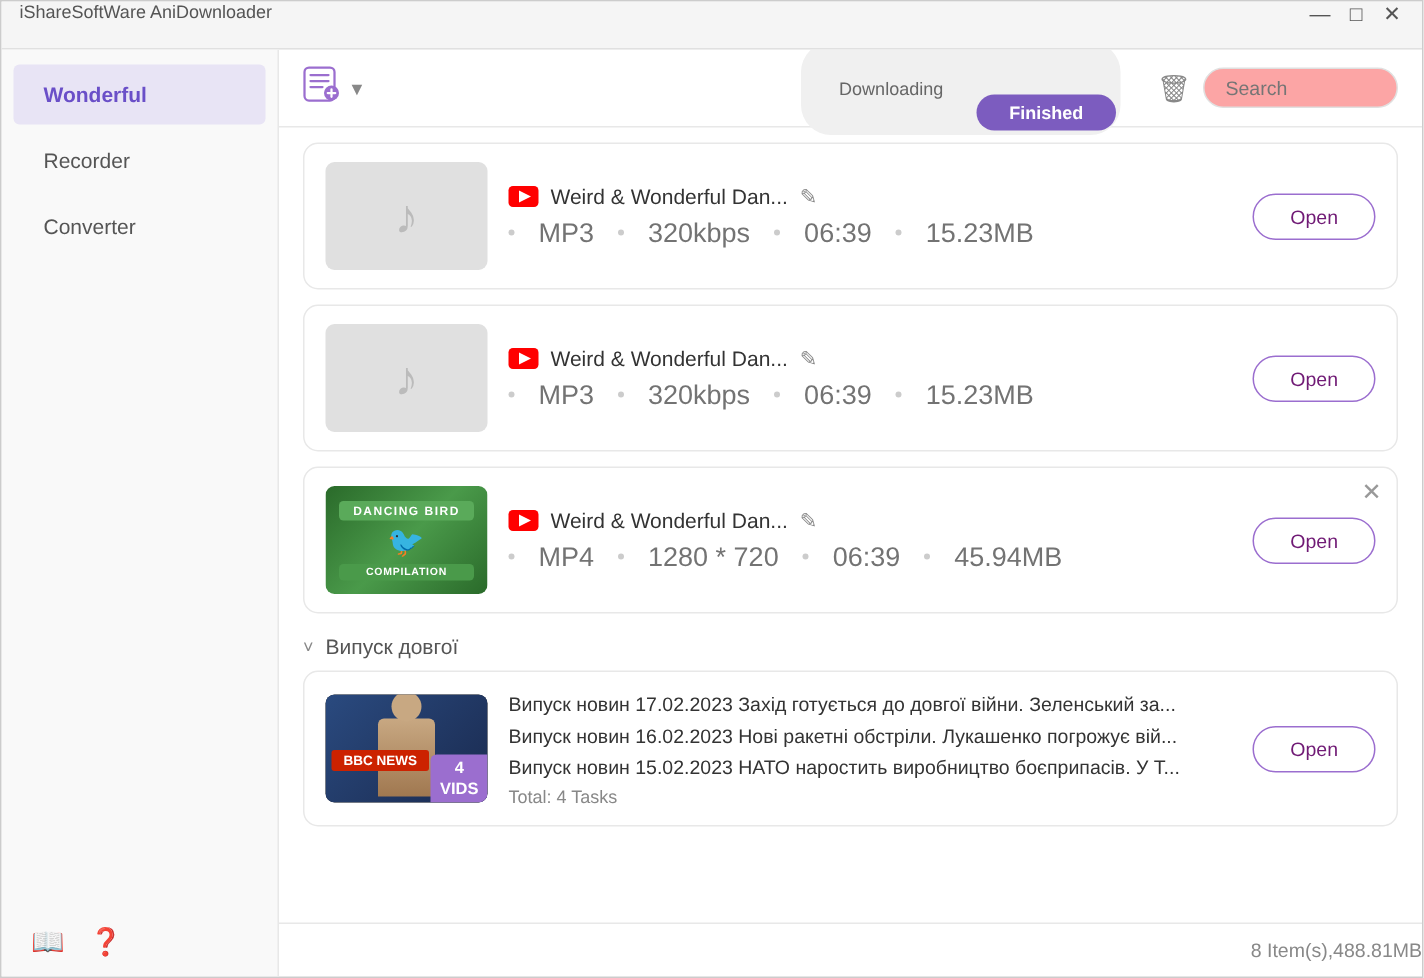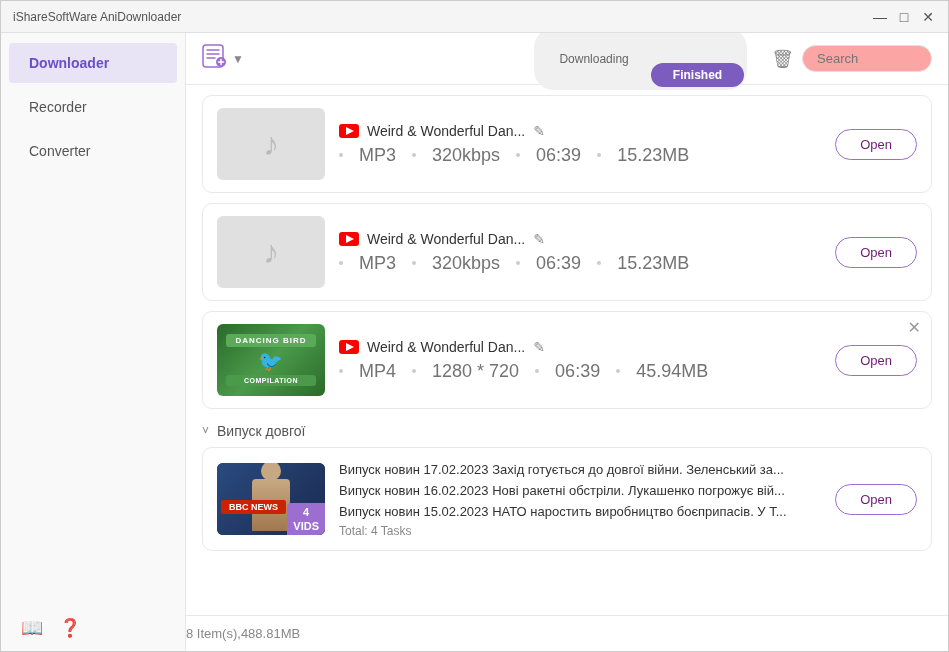--- a/index.html
+++ b/index.html
@@ -12,21 +12,21 @@
       flex-direction: column;
       overflow: hidden;
       border: 1px solid #ccc;
     }
 
     
     .title-bar {
       height: 32px;
       background: #f5f5f5;
       display: flex;
-      align-items: center;
+      align-items: flex-start;
       padding: 0 12px;
       border-bottom: 1px solid #e0e0e0;
       user-select: none;
     }
     .title-bar-title {
       font-size: 12px;
       color: #555;
       flex: 1;
     }
     .title-bar-controls {
@@ -361,42 +361,42 @@
       color: #888;
       margin-top: 2px;
     }
 
     
     .footer {
       height: 36px;
       border-top: 1px solid #e8e8e8;
       display: flex;
       align-items: center;
-      justify-content: flex-start;
+      justify-content: flex-end;
       font-size: 13px;
       color: #888;
     }
   </style>
 </head>
 <body>
 
 <div class="title-bar">
   <span class="title-bar-title">iShareSoftWare AniDownloader</span>
   <div class="title-bar-controls">
     <button class="title-bar-btn">—</button>
     <button class="title-bar-btn">□</button>
     <button class="title-bar-btn">✕</button>
   </div>
 </div>
 
 <div class="main-layout">
 
   <div class="sidebar">
     <div class="sidebar-item active">
-      <span>Downloader</span>
+      <span>Wonderful</span>
     </div>
     <div class="sidebar-item">
       <span>Recorder</span>
     </div>
     <div class="sidebar-item">
       <span>Converter</span>
     </div>
     <div class="sidebar-bottom">
       <button class="sidebar-icon-btn">📖</button>
       <button class="sidebar-icon-btn">❓</button>

